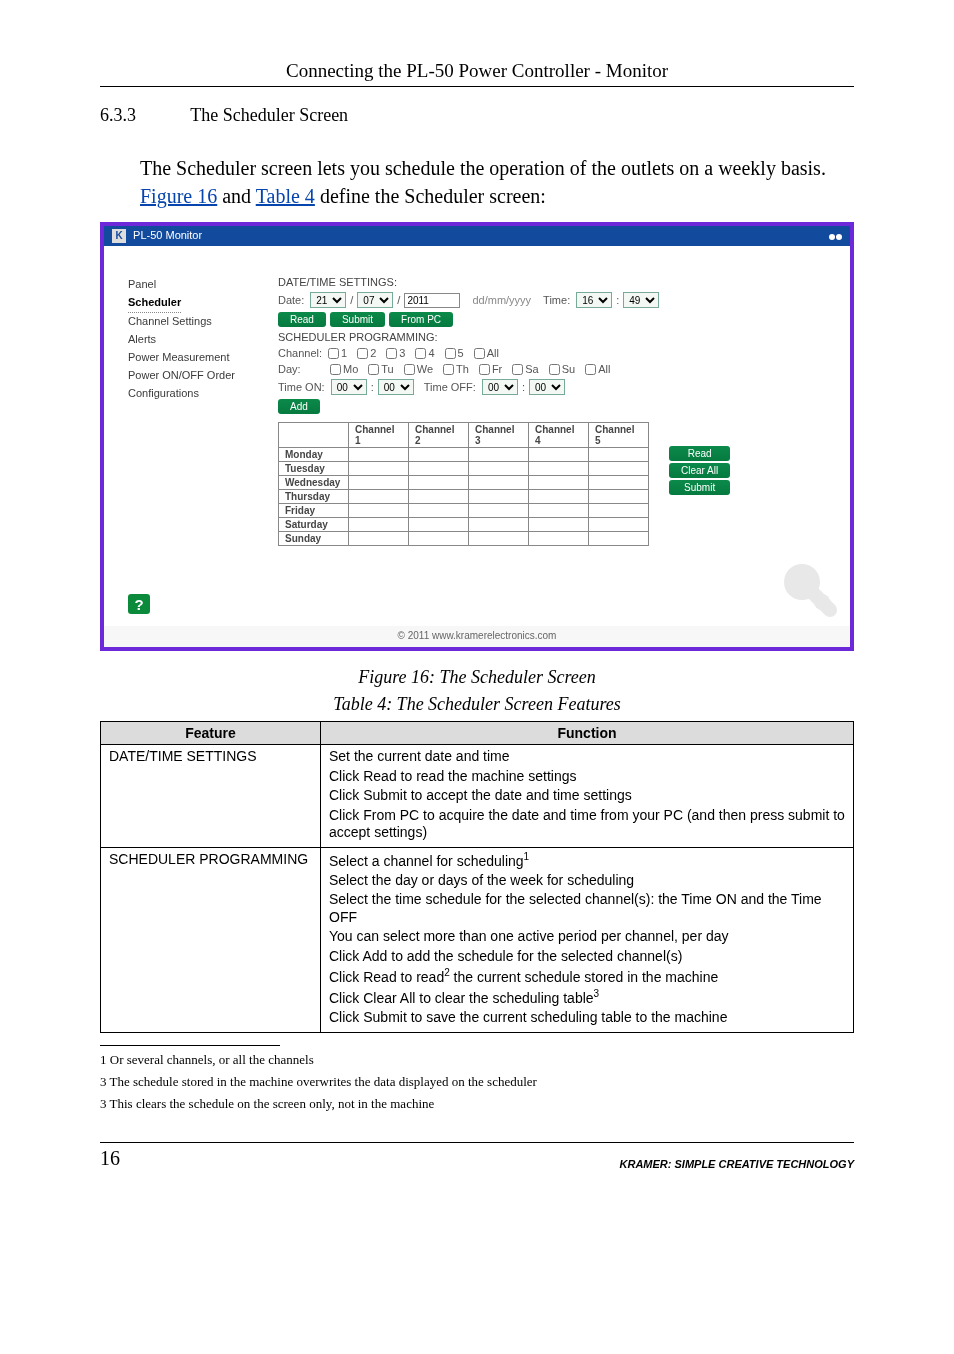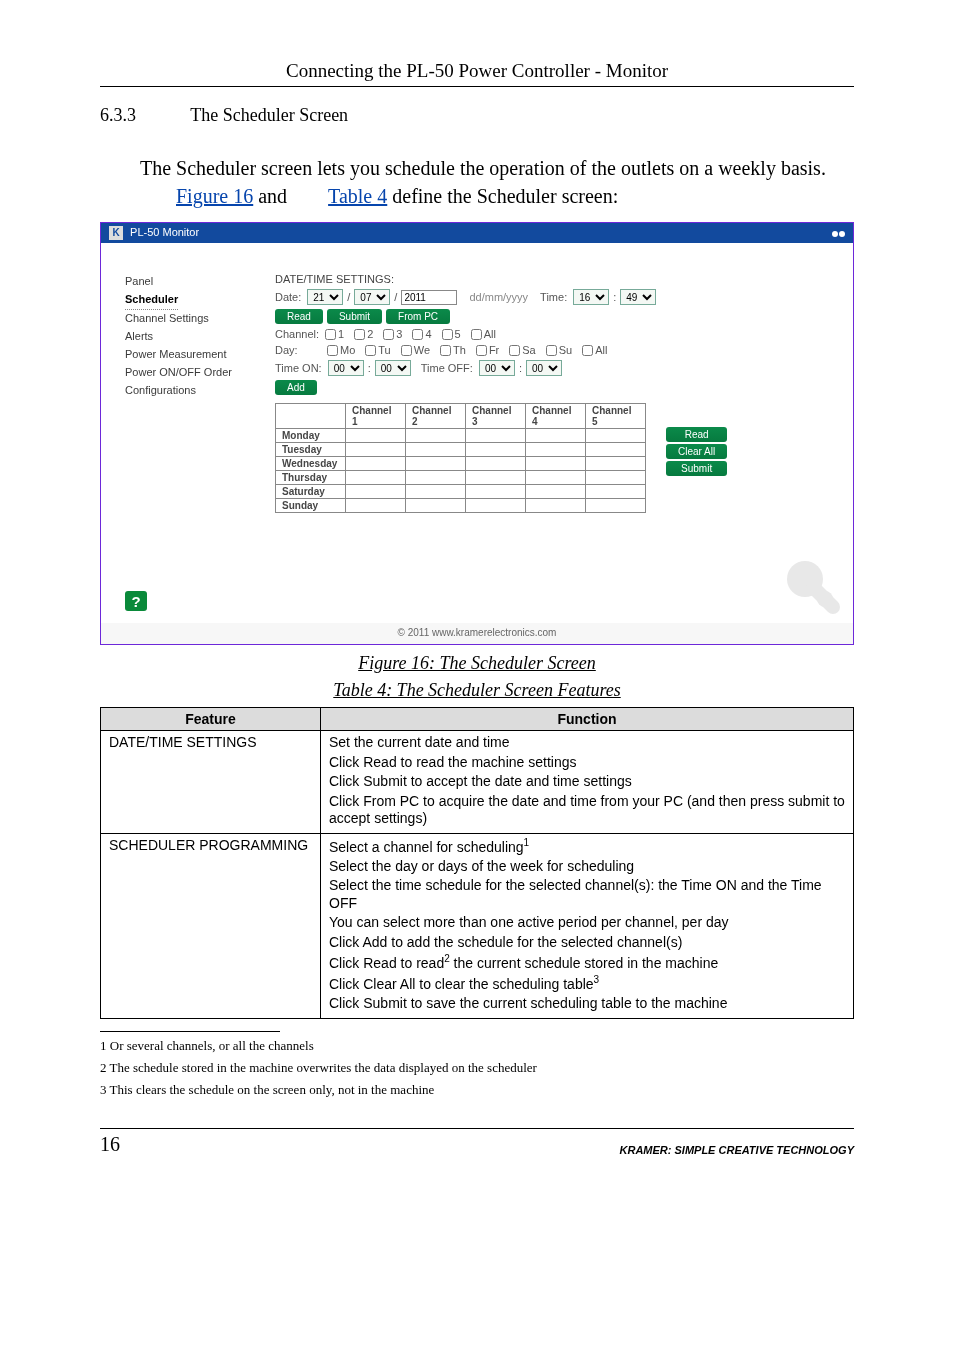--- a/index.html
+++ b/index.html
@@ -24,27 +24,27 @@
     font-size: 18px;
     margin-bottom: 28px;
   }
   .sec-num { display: inline-block; width: 86px; }
   .intro-para {
     font-size: 20px;
     line-height: 1.4;
     margin-left: 40px;
     margin-bottom: 12px;
   }
-  .intro-para a { color: #0645ad; text-decoration: underline; margin-left: 36px; }
+  .intro-para a { color: #0645ad; text-decoration: underline; }
 
   
   .screenshot {
-    border: 1px solid #6d28d9;
+    border: 4px solid #6d28d9;
     background: #fff;
-    margin: 6px 0 8px 0;
+    margin: 6px 0 16px 0;
     font-family: Arial, Helvetica, sans-serif;
     font-size: 11px;
     color: #464646;
   }
   .ss-titlebar {
     background: #124a9e;
     color: #fff;
     padding: 3px 8px;
     display: flex;
     align-items: center;
@@ -91,21 +91,21 @@
   .ss-logo-corner {
     position:absolute; bottom:6px; right:10px; width:60px; height:60px;
     color:#ddd;
   }
   .ss-footer {
     text-align:center; font-size:10px; color:#666; padding:4px 0 6px 0;
     border-top: none;
     background:#f7f7f7;
   }
 
-  .caption { text-align:center; font-style: italic; font-size: 18px; margin: 6px 0; text-decoration: underline; }
+  .caption { text-align:center; font-style: italic; font-size: 18px; margin: 6px 0; }
 
   
   table.features { border-collapse: collapse; width: 100%; margin: 6px 0 12px 0; font-family: Arial, Helvetica, sans-serif; font-size: 14px; }
   table.features th { border:1px solid #000; background:#dcdcdc; font-weight:bold; text-align:center; padding:3px 23px;}
   table.features td { border:1px solid #000; padding:3px 8px; vertical-align:top;}
   table.features td.feat { width: 220px; }
   table.features td p { margin: 0 0 2px 0; line-height:1.25; }
   sup.fn { font-size: 10px; vertical-align: super; }
   hr.fn-sep { width: 180px; border:none; border-top:1px solid #000; margin: 10px 0 6px 0;}
   .footnote { font-size: 13px; margin: 6px 0; }
@@ -166,20 +166,21 @@
         <select class="ss-select"><option>16</option></select>
         <span>:</span>
         <select class="ss-select"><option>49</option></select>
       </div>
       <div class="ss-row">
         <button class="ss-btn">Read</button>
         <button class="ss-btn">Submit</button>
         <button class="ss-btn">From PC</button>
       </div>
 
+      <div class="ss-label-hdr" style="margin-top:2px;">SCHEDULER PROGRAMMING:</div>
       <div class="ss-row">
         <label>Channel:</label>
         <span class="cb-wrap">
             <input type="checkbox" class="ss-cb" style="">
             <span>1</span>
           </span>
         <span class="cb-wrap">
             <input type="checkbox" class="ss-cb" style="">
             <span>2</span>
           </span>
@@ -279,20 +280,28 @@
           <tr>
                 <td class="daycol">Wednesday</td>
                 <td class="cell"></td>
                 <td class="cell"></td>
                 <td class="cell"></td>
                 <td class="cell"></td>
                 <td class="cell"></td>
               </tr>
           <tr>
                 <td class="daycol">Thursday</td>
+                <td class="cell"></td>
+                <td class="cell"></td>
+                <td class="cell"></td>
+                <td class="cell"></td>
+                <td class="cell"></td>
+              </tr>
+          <tr>
+                <td class="daycol">Friday</td>
                 <td class="cell"></td>
                 <td class="cell"></td>
                 <td class="cell"></td>
                 <td class="cell"></td>
                 <td class="cell"></td>
               </tr>
           <tr>
                 <td class="daycol">Saturday</td>
                 <td class="cell"></td>
                 <td class="cell"></td>
@@ -357,19 +366,19 @@
       <p><span>Click Read to read</span><sup class="fn">2</sup><span> the current schedule stored in the machine</span></p>
       <p><span>Click Clear All to clear the scheduling table</span><sup class="fn">3</sup></p>
       <p>Click Submit to save the current scheduling table to the machine</p>
     </td>
   </tr>
 </tbody>
   </table>
 
 <hr class="fn-sep">
 <p class="footnote">1 Or several channels, or all the channels</p>
-<p class="footnote">2 The schedule stored in the machine overwrites the data displayed on the scheduler</p>
+<p class="footnote">3 The schedule stored in the machine overwrites the data displayed on the scheduler</p>
 <p class="footnote">3 This clears the schedule on the screen only, not in the machine</p>
 
 <div class="page-footer">
   <span class="page-num">16</span>
   <span class="footer-brand">KRAMER:  SIMPLE CREATIVE TECHNOLOGY</span>
 </div>
 
 </body></html>

